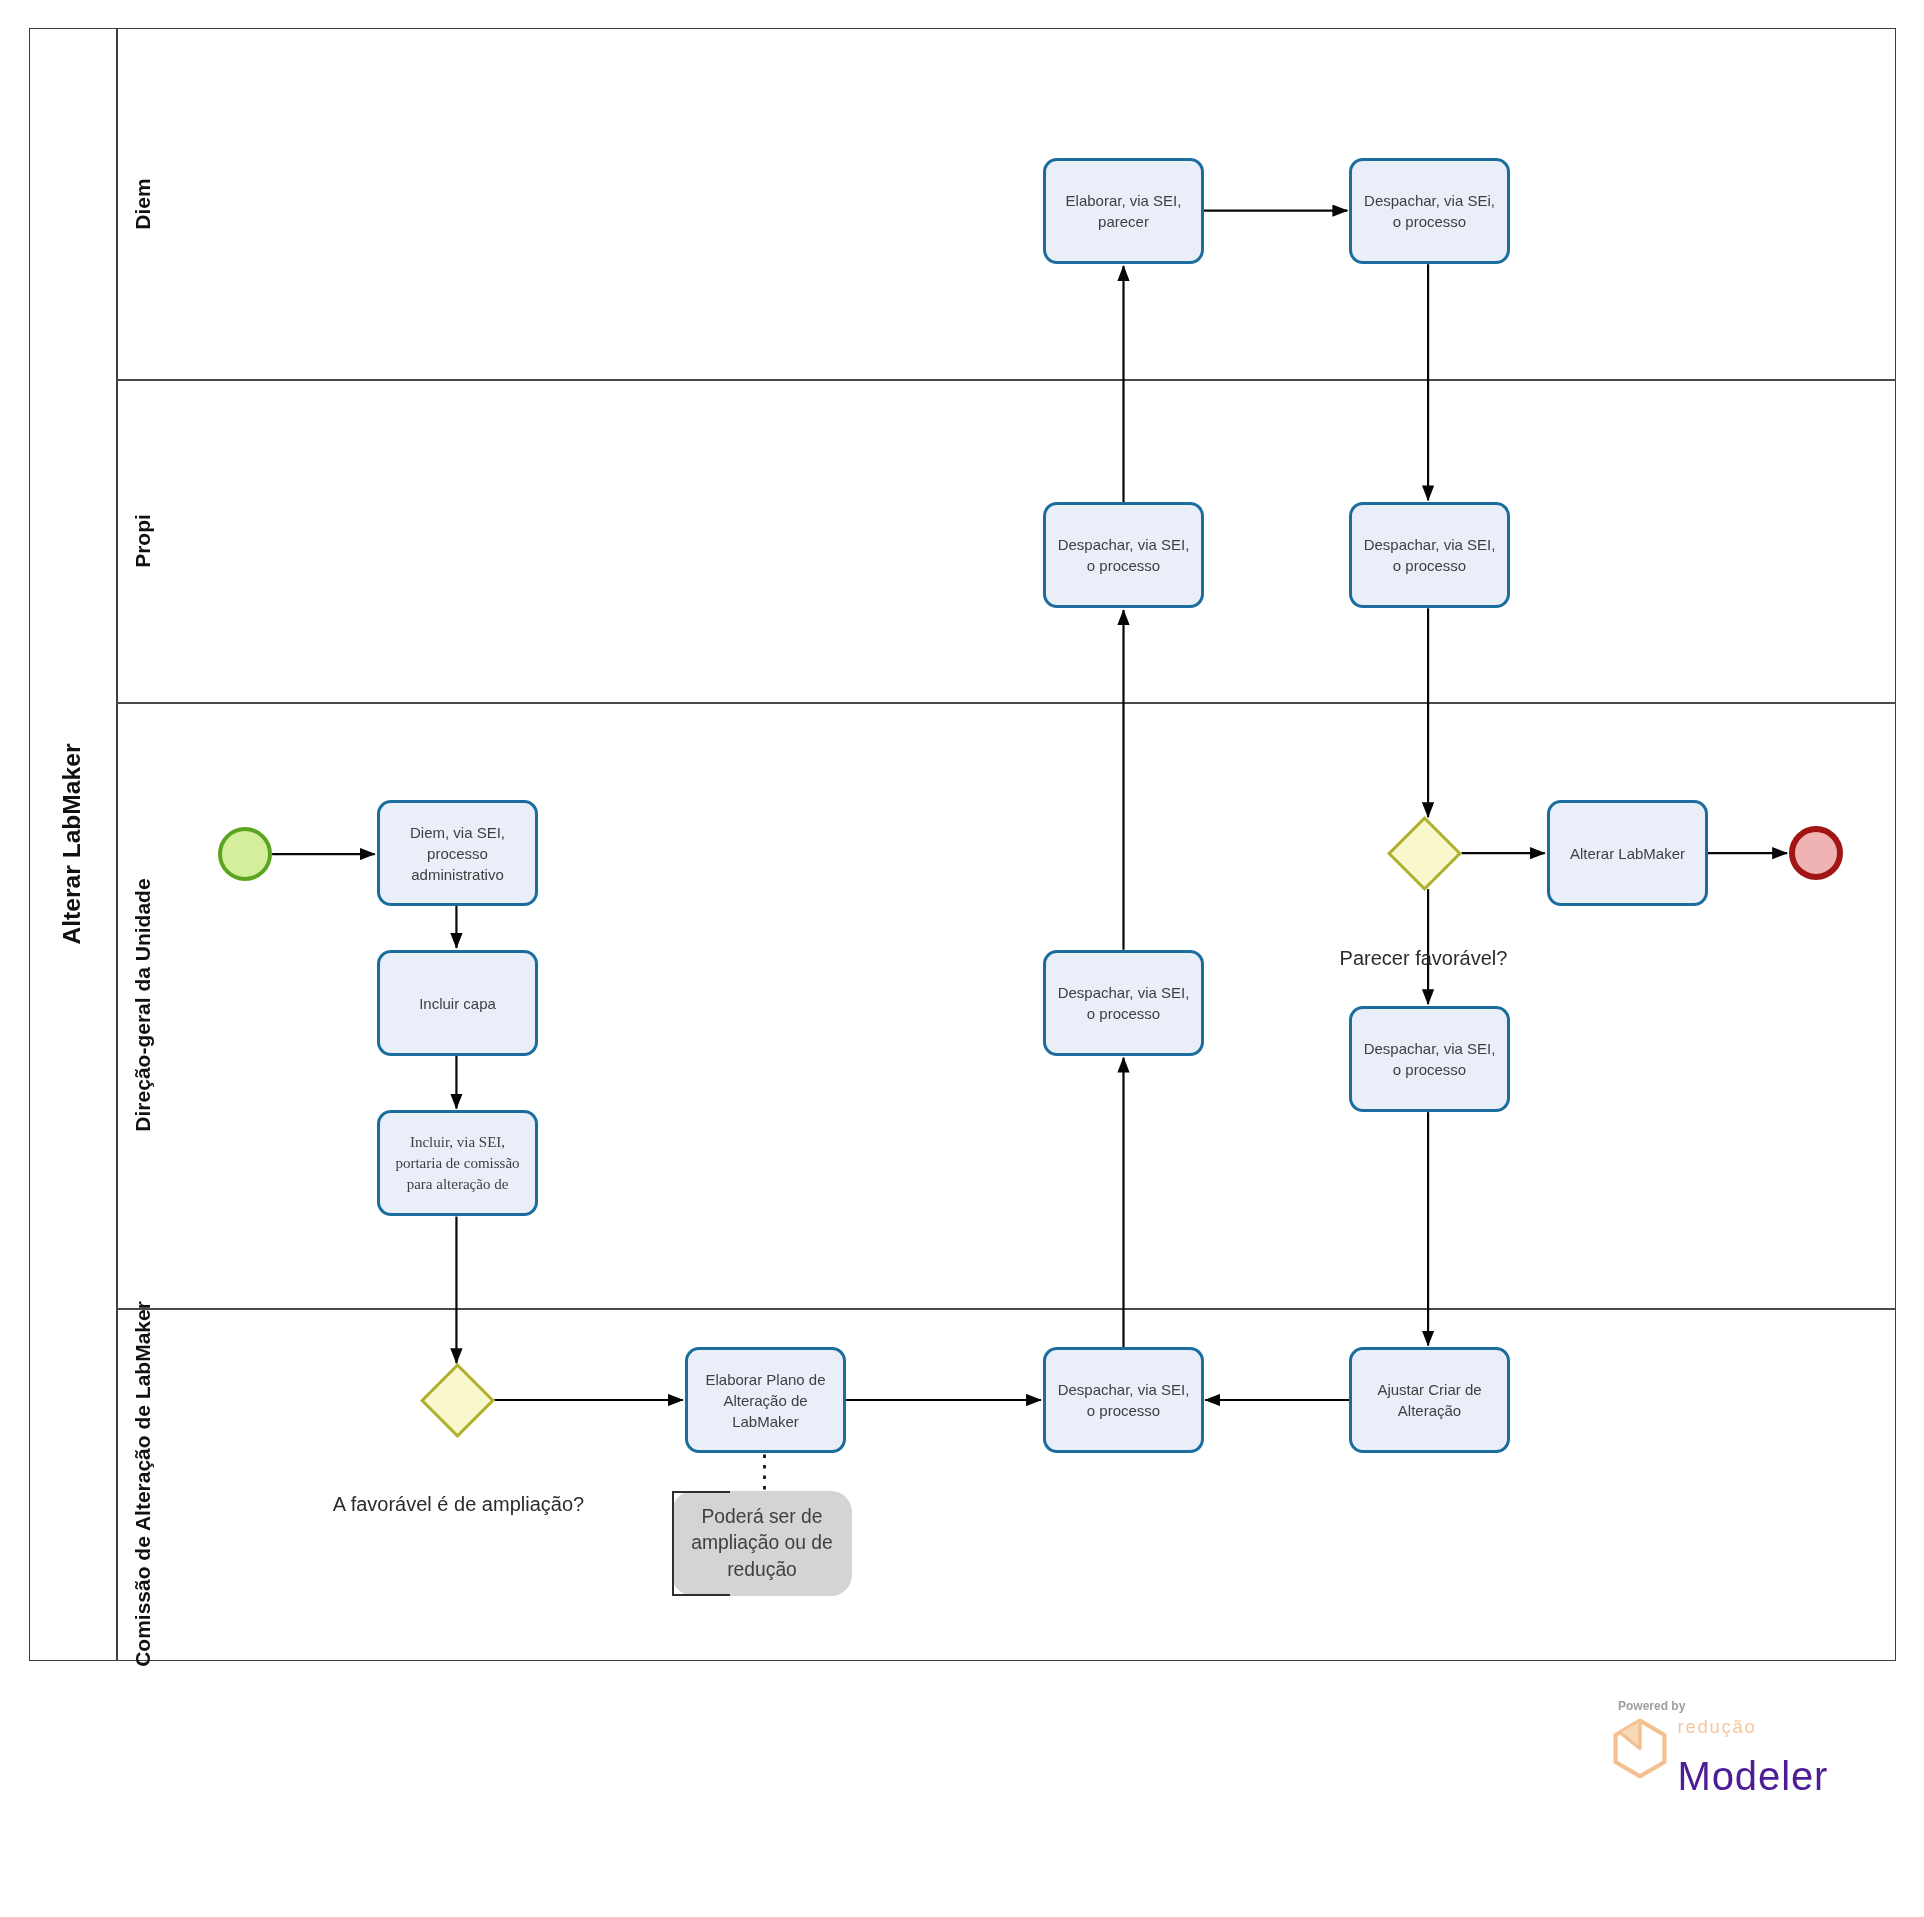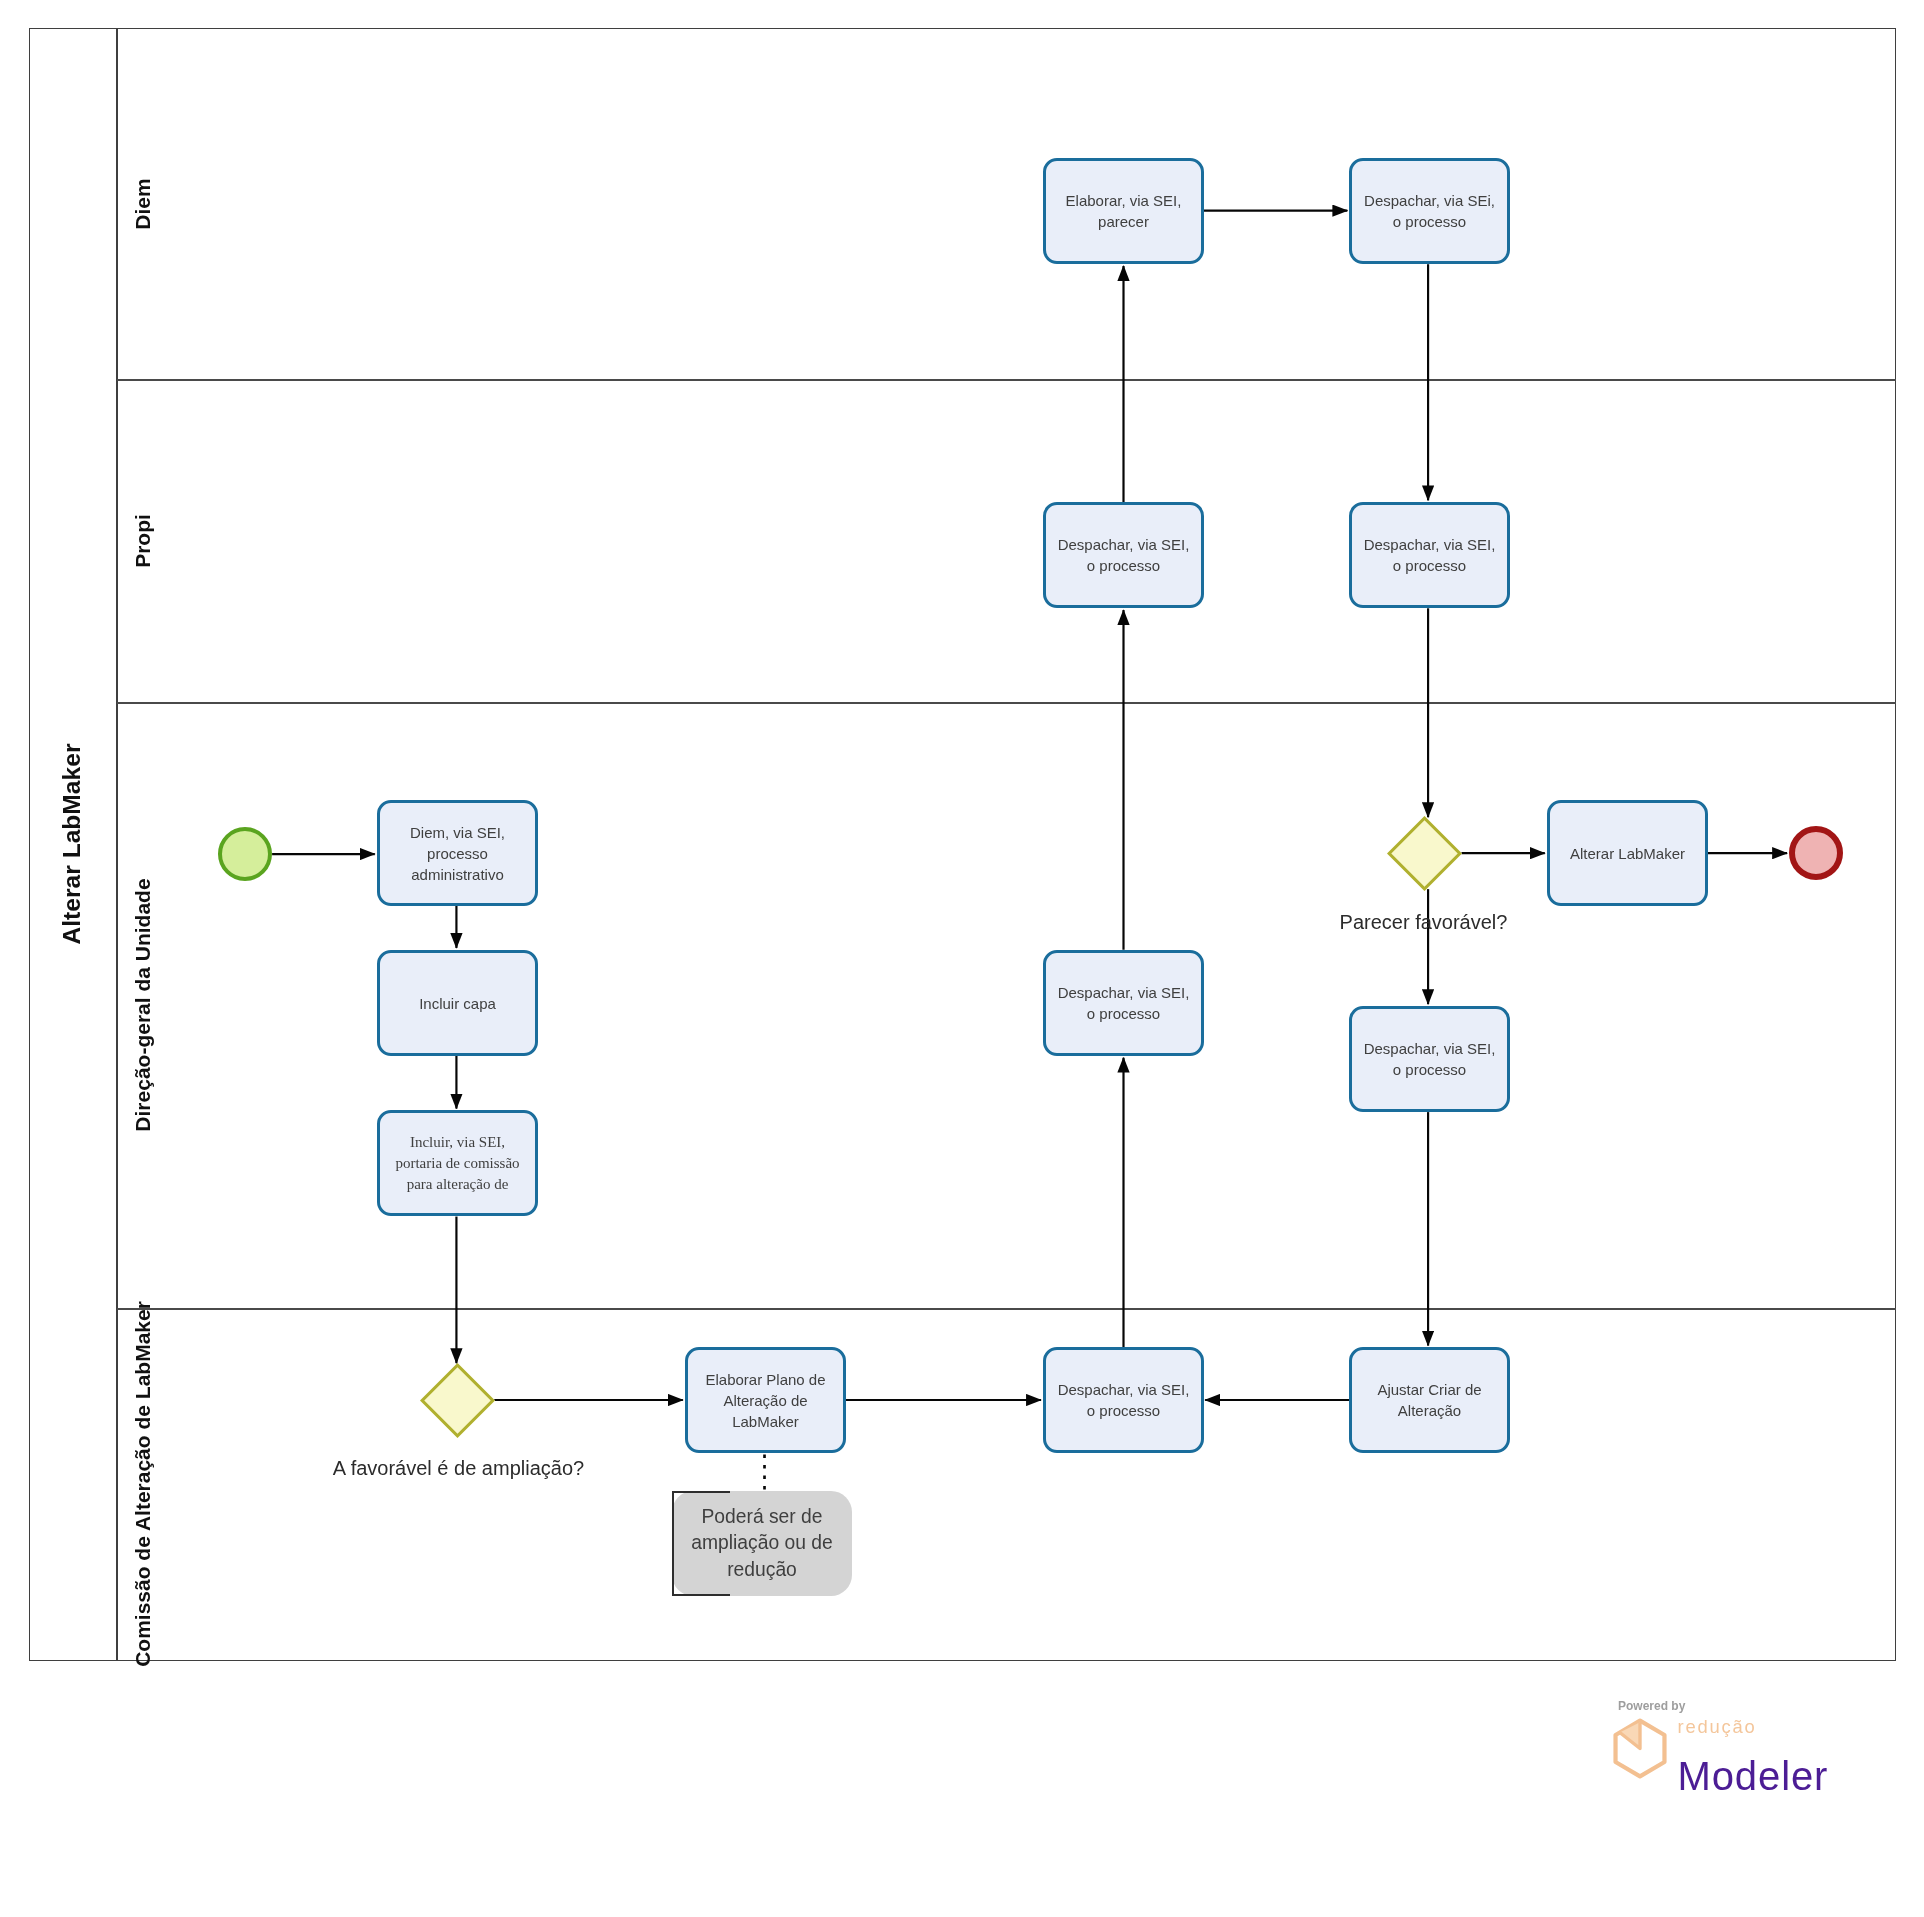--- a/index.html
+++ b/index.html
@@ -28,21 +28,21 @@
   .task{position:absolute;width:161px;height:106px;background:var(--task-fill);
     border:3.5px solid var(--task-border);border-radius:14px;display:flex;
     align-items:center;justify-content:center;text-align:center;
     font-size:15px;line-height:1.4;color:#3f3f3f;padding:3.5px 7px;}
   .gateway{position:absolute;width:53px;height:53px;background:var(--gateway-fill);
     border:3.5px solid var(--gateway-border);transform:rotate(45deg);}
   .event{position:absolute;width:54px;height:54px;border-radius:50%;}
   .event.start{background:var(--start-fill);border:4.4px solid var(--start-border);}
   .event.end{background:var(--end-fill);border:6.1px solid var(--end-border);}
 
-  .flow-label{position:absolute;width:263px;text-align:center;font-size:20px;color:#2c2c2c;}
+  .flow-label{position:absolute;width:263px;text-align:center;font-size:20px;color:#2c2c2c;margin-top:36px;}
 
   .annotation{position:absolute;left:672px;top:1491px;width:180px;height:105px;
     background:var(--annotation-fill);display:flex;align-items:center;justify-content:center;
     text-align:center;font-size:19.3px;line-height:1.35;color:#3f3f3f;border-radius:21px;}
   .annotation .bracket{position:absolute;left:0;top:0;height:100%;width:58px;
     border:2.6px solid var(--annotation-bracket);border-right:none;pointer-events:none;}
   .annotation span{position:relative;}
 
   svg.edge-layer{position:absolute;left:0;top:0;width:1924px;height:1917px;pointer-events:none;}
   svg.edge-layer line{stroke:var(--flow-line);stroke-width:2.5;}

